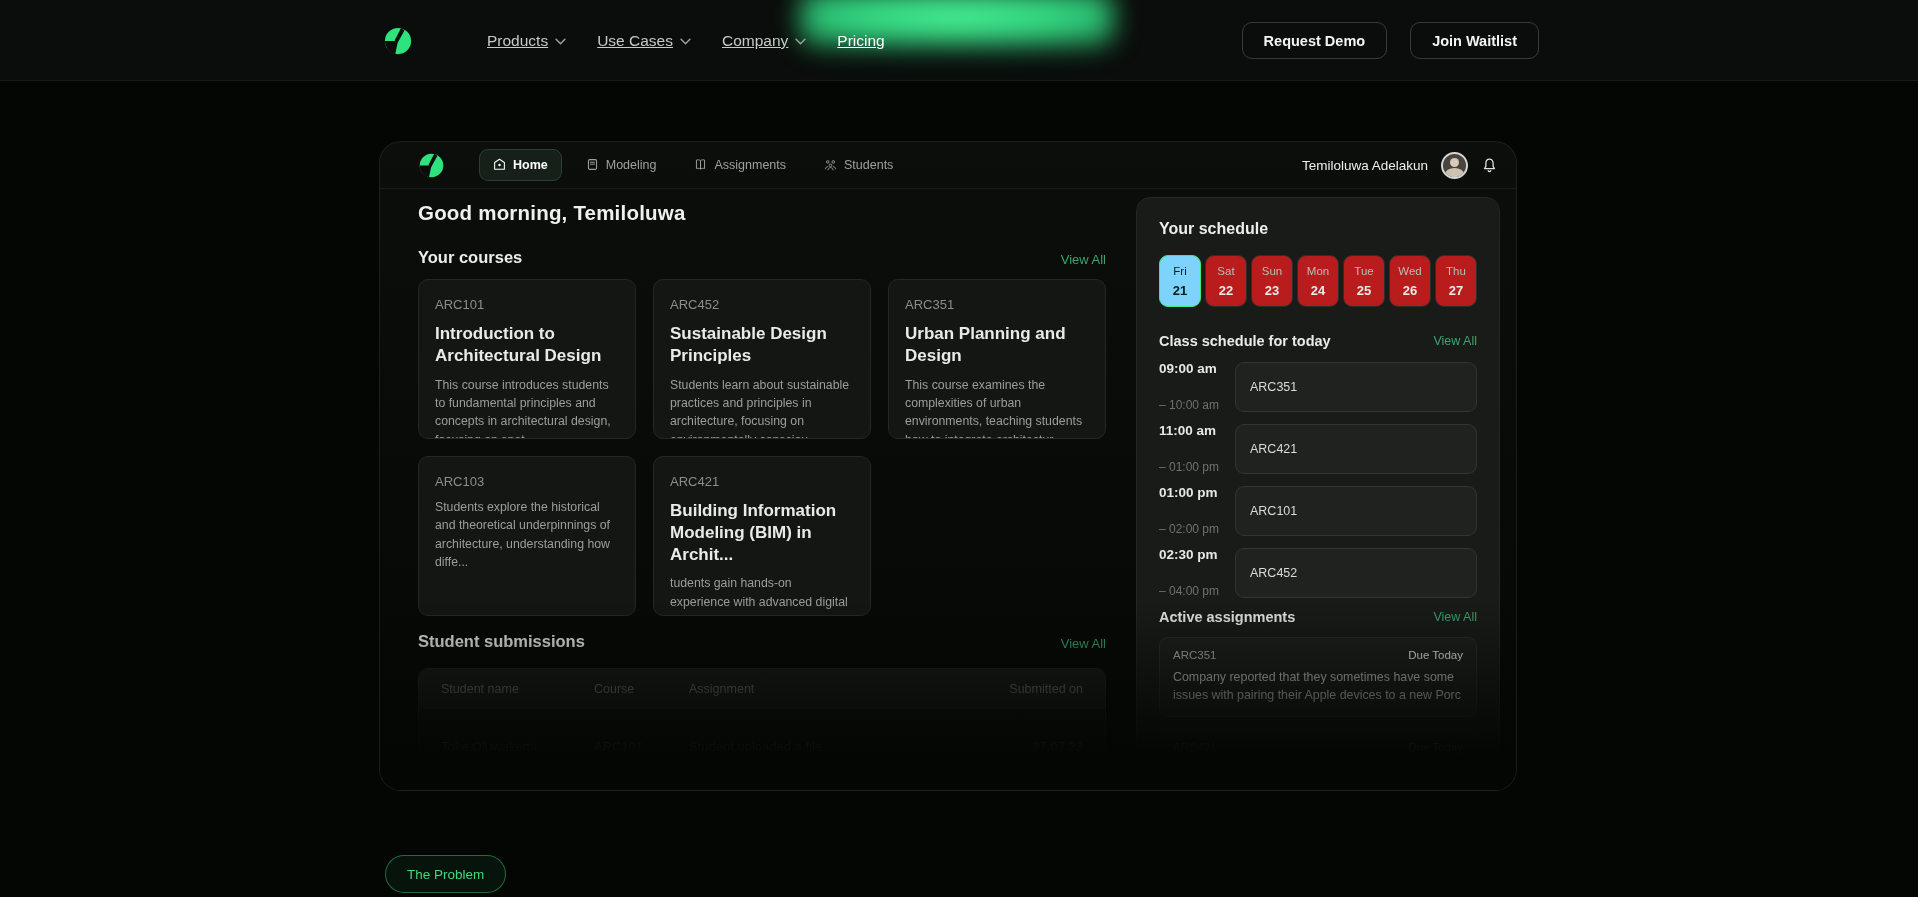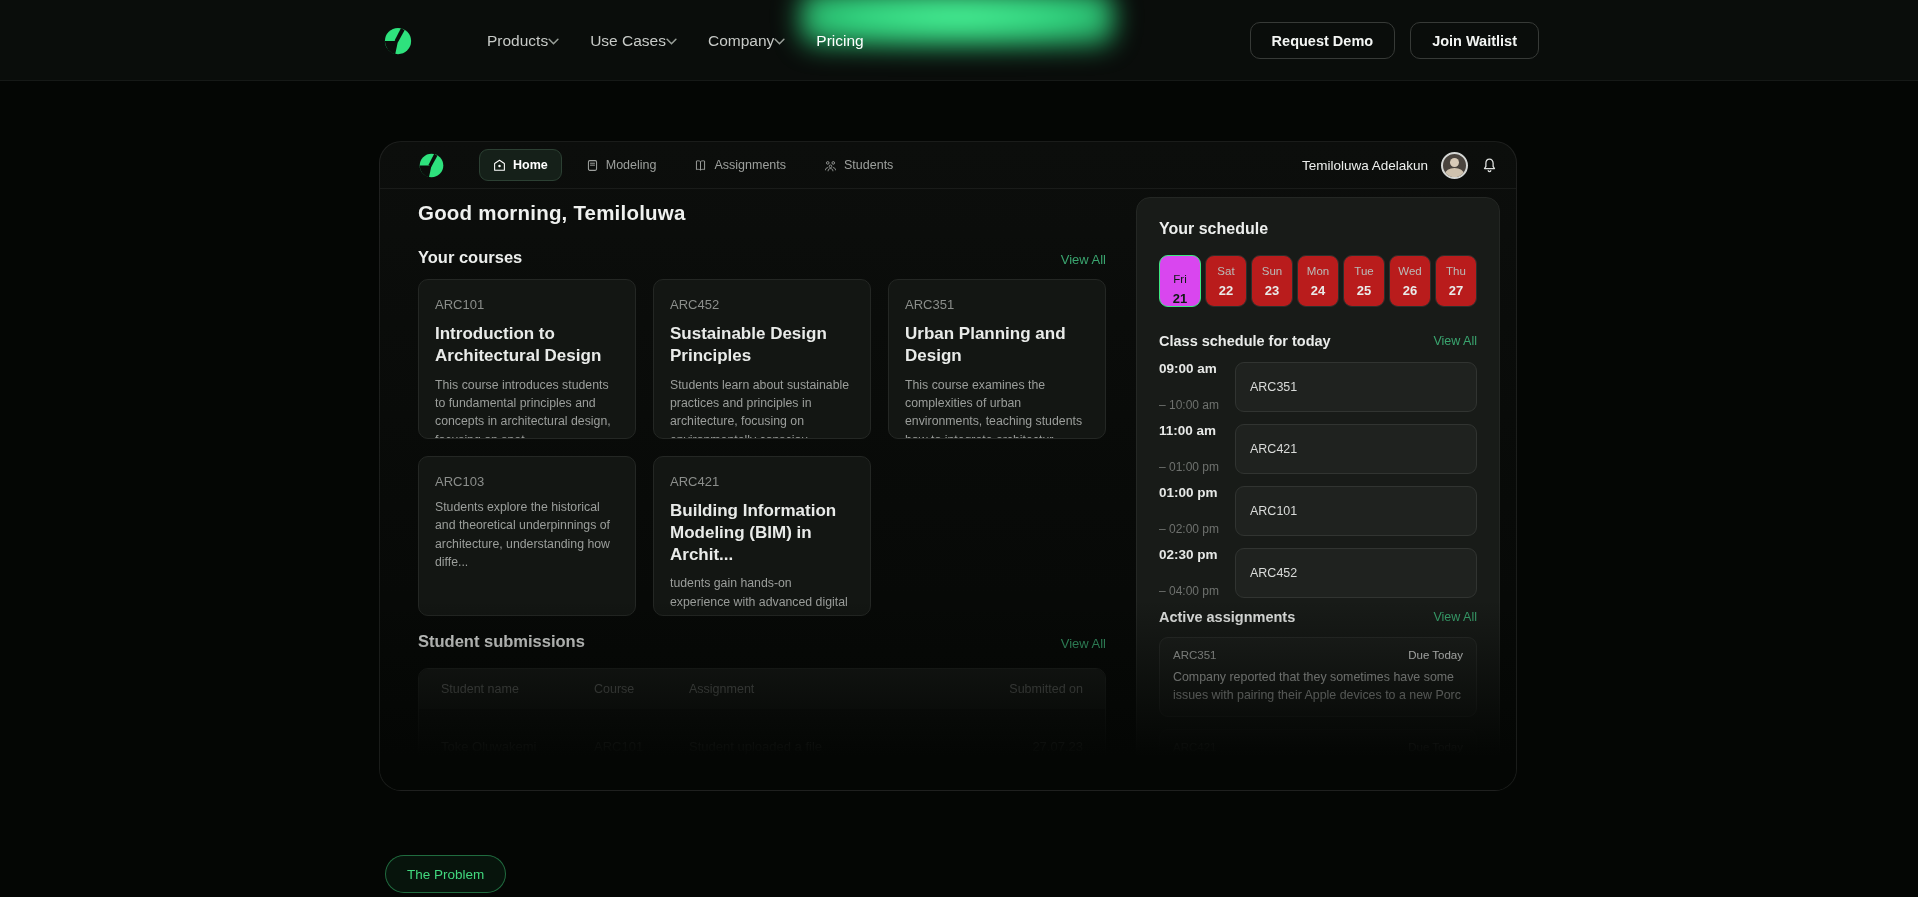--- a/index.html
+++ b/index.html
@@ -14,38 +14,38 @@
   
   .navbar { position:absolute; top:0; left:0; width:1918px; height:81px;
     background:#0a0d0b; border-bottom:1px solid rgba(255,255,255,0.05); z-index:5; }
   .hero-glow { position:absolute; left:800px; top:-10px; width:314px; height:56px;
     background:radial-gradient(ellipse at 50% 45%, #4bf296 0%, #30d17d 55%, rgba(47,208,124,0.55) 100%);
     border-radius:16px; filter:blur(13px); z-index:6; }
   .nav-inner { position:relative; z-index:7; height:81px; display:flex; align-items:center;
     padding:0 379px 0 383px; }
   .logo-svg { width:30px; height:30px; display:block; }
   .nav-links { display:flex; align-items:center; gap:31px; margin-left:74px; }
-  .nav-link { display:flex; align-items:center; color:#c7cac7; font-size:15.5px; cursor:pointer; }
+  .nav-link { display:flex; align-items:center; gap:7px; color:#c7cac7; font-size:15.5px; cursor:pointer;text-decoration:underline; }
   .nav-link.active { color:#ffffff; }
   .chev { width:11px; height:7px; color:#9aa09a; margin-top:2px; }
-  .nav-actions { margin-left:auto; display:flex; gap:15px;padding-left:36px; }
+  .nav-actions { margin-left:auto; display:flex; gap:23px;padding-left:36px; }
   .btn { height:37px; padding:0 21px; border:1px solid #373a37; border-radius:10px;
     background:transparent; color:#f3f5f3; font-size:14.5px; font-weight:bold;
     display:flex; align-items:center; cursor:pointer; }
   
   .dash { position:absolute; left:379px; top:141px; width:1138px; height:650px;
     background:linear-gradient(180deg,#0c0e0c,#070907 70%);
     border:1px solid rgba(255,255,255,0.08); border-radius:22px; overflow:hidden; z-index:2; }
   .dash::after { content:""; position:absolute; left:0; right:0; bottom:0; height:190px;
     background:linear-gradient(to bottom, rgba(4,6,4,0), #040604 82%); pointer-events:none; z-index:10; }
   .dash-header { display:flex; align-items:center; height:47px; padding:0 18px 0 38px;
     border-bottom:1px solid rgba(255,255,255,0.06); }
   .dash-logo { width:27px; height:27px; display:block; }
   .tabs { display:flex; align-items:center; gap:10px; margin-left:34px; }
-  .tab { display:flex; align-items:center; gap:7px; padding:8px 13px; border-radius:9px;
+  .tab { display:flex; align-items:flex-start; gap:7px; padding:8px 13px; border-radius:9px;
     color:#9da09d; font-size:12.5px; border:1px solid transparent; cursor:pointer; }
   .tab.active { background:#152019; border-color:#2c4033; color:#ffffff; font-weight:bold; }
   .tab svg { width:13px; height:13px; }
   .dash-user { margin-left:auto; display:flex; align-items:center; gap:13px; }
   .user-name { font-size:13.5px; color:#edefed; }
   .avatar { width:27px; height:27px; border-radius:50%; overflow:hidden; position:relative;
     background:#4a443e; border:2px solid #d4d6d4; cursor:pointer; }
   .avatar::before { content:""; position:absolute; top:4px; left:7px; width:9px; height:9px;
     border-radius:50%; background:#d8cbb8; }
   .avatar::after { content:""; position:absolute; bottom:-3px; left:2px; width:19px; height:12px;
@@ -75,21 +75,21 @@
   .t-head { height:40px; background:#191c19; color:#6f726f; font-size:12.5px; }
   .t-row { height:74px; color:#747774; font-size:13px; cursor:pointer; }
   .t-right { text-align:right; }
   
   .panel-title { font-size:16px; font-weight:bold; color:#eceeec; }
   .days { display:flex; gap:4px; margin-top:17px; }
   .day { width:42px; height:52px; border-radius:9px; background:#b91c1c; border:1px solid #2c2f2c;
     display:flex; flex-direction:column; align-items:center; justify-content:center; gap:6px; cursor:pointer; }
   .day .d { font-size:11.5px; color:#b9bcb9; }
   .day .n { font-size:13px; color:#e9ebe9; font-weight:bold; }
-  .day.selected { background:#d946ef; border-color:#3ce97f;justify-content:flex-end; }
+  .day.selected { background:#7dd3fc; border-color:#3ce97f; }
   .day.selected .d, .day.selected .n { color:#0b1c11; }
   .sub-row { display:flex; justify-content:space-between; align-items:center; margin-top:26px; }
   .sub-row.tight { margin-top:10px; }
   .sub-title { font-size:14.5px; font-weight:bold; color:#e9ebe9; }
   .view-all-sm { color:#3aa56f; font-size:12.5px; cursor:pointer; }
   .slots { margin-top:12px; }
   .slot { display:flex; align-items:center; margin-bottom:11px; }
   .slot-time { width:76px; flex:none; }
   .slot-start { font-size:13.5px; font-weight:bold; color:#e6e8e6; }
   .slot-end { margin-top:22px; font-size:12px; color:#6e716e; }

